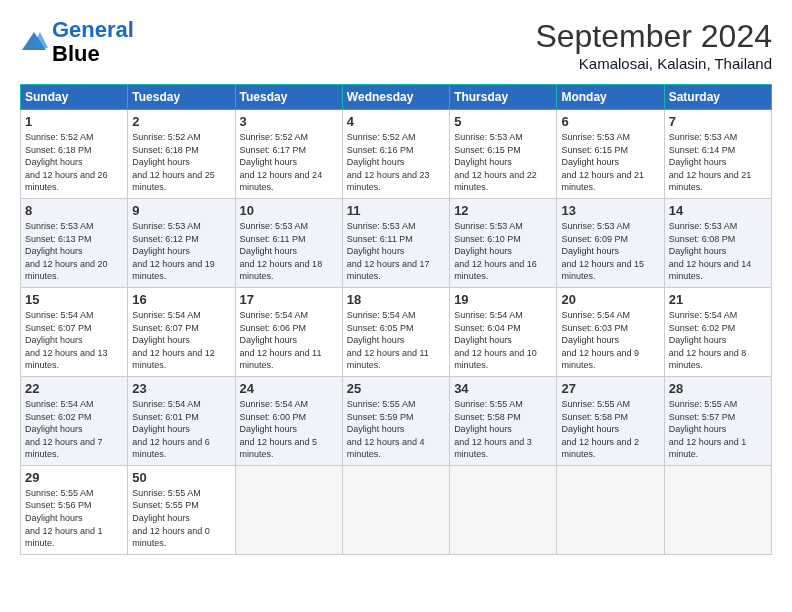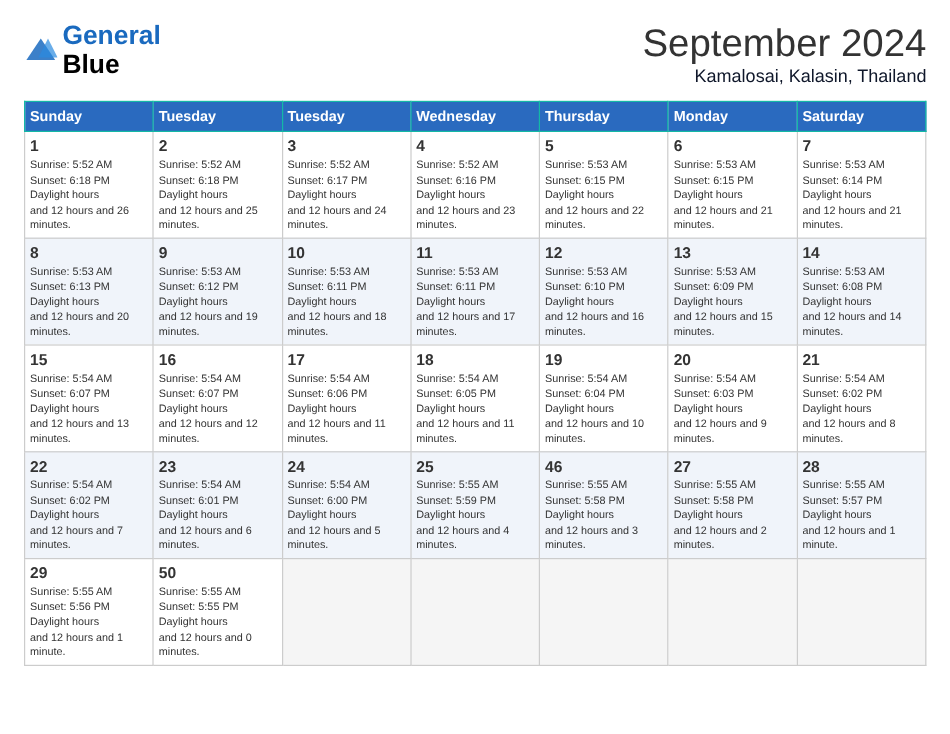--- a/index.html
+++ b/index.html
@@ -155,21 +155,21 @@
           <td><span class="day-num">18</span><span class="cell-text">Sunrise: 5:54 AM<br>Sunset: 6:05 PM<br>Daylight hours<br>and 12 hours and 11 minutes.</span></td>
           <td><span class="day-num">19</span><span class="cell-text">Sunrise: 5:54 AM<br>Sunset: 6:04 PM<br>Daylight hours<br>and 12 hours and 10 minutes.</span></td>
           <td><span class="day-num">20</span><span class="cell-text">Sunrise: 5:54 AM<br>Sunset: 6:03 PM<br>Daylight hours<br>and 12 hours and 9 minutes.</span></td>
           <td><span class="day-num">21</span><span class="cell-text">Sunrise: 5:54 AM<br>Sunset: 6:02 PM<br>Daylight hours<br>and 12 hours and 8 minutes.</span></td>
         </tr>
         <tr>
           <td><span class="day-num">22</span><span class="cell-text">Sunrise: 5:54 AM<br>Sunset: 6:02 PM<br>Daylight hours<br>and 12 hours and 7 minutes.</span></td>
           <td><span class="day-num">23</span><span class="cell-text">Sunrise: 5:54 AM<br>Sunset: 6:01 PM<br>Daylight hours<br>and 12 hours and 6 minutes.</span></td>
           <td><span class="day-num">24</span><span class="cell-text">Sunrise: 5:54 AM<br>Sunset: 6:00 PM<br>Daylight hours<br>and 12 hours and 5 minutes.</span></td>
           <td><span class="day-num">25</span><span class="cell-text">Sunrise: 5:55 AM<br>Sunset: 5:59 PM<br>Daylight hours<br>and 12 hours and 4 minutes.</span></td>
-          <td><span class="day-num">46</span><span class="cell-text">Sunrise: 5:55 AM<br>Sunset: 5:58 PM<br>Daylight hours<br>and 12 hours and 3 minutes.</span></td>
+          <td><span class="day-num">34</span><span class="cell-text">Sunrise: 5:55 AM<br>Sunset: 5:58 PM<br>Daylight hours<br>and 12 hours and 3 minutes.</span></td>
           <td><span class="day-num">27</span><span class="cell-text">Sunrise: 5:55 AM<br>Sunset: 5:58 PM<br>Daylight hours<br>and 12 hours and 2 minutes.</span></td>
           <td><span class="day-num">28</span><span class="cell-text">Sunrise: 5:55 AM<br>Sunset: 5:57 PM<br>Daylight hours<br>and 12 hours and 1 minute.</span></td>
         </tr>
         <tr>
           <td><span class="day-num">29</span><span class="cell-text">Sunrise: 5:55 AM<br>Sunset: 5:56 PM<br>Daylight hours<br>and 12 hours and 1 minute.</span></td>
           <td><span class="day-num">50</span><span class="cell-text">Sunrise: 5:55 AM<br>Sunset: 5:55 PM<br>Daylight hours<br>and 12 hours and 0 minutes.</span></td>
           <td class="empty"></td>
           <td class="empty"></td>
           <td class="empty"></td>
           <td class="empty"></td>

